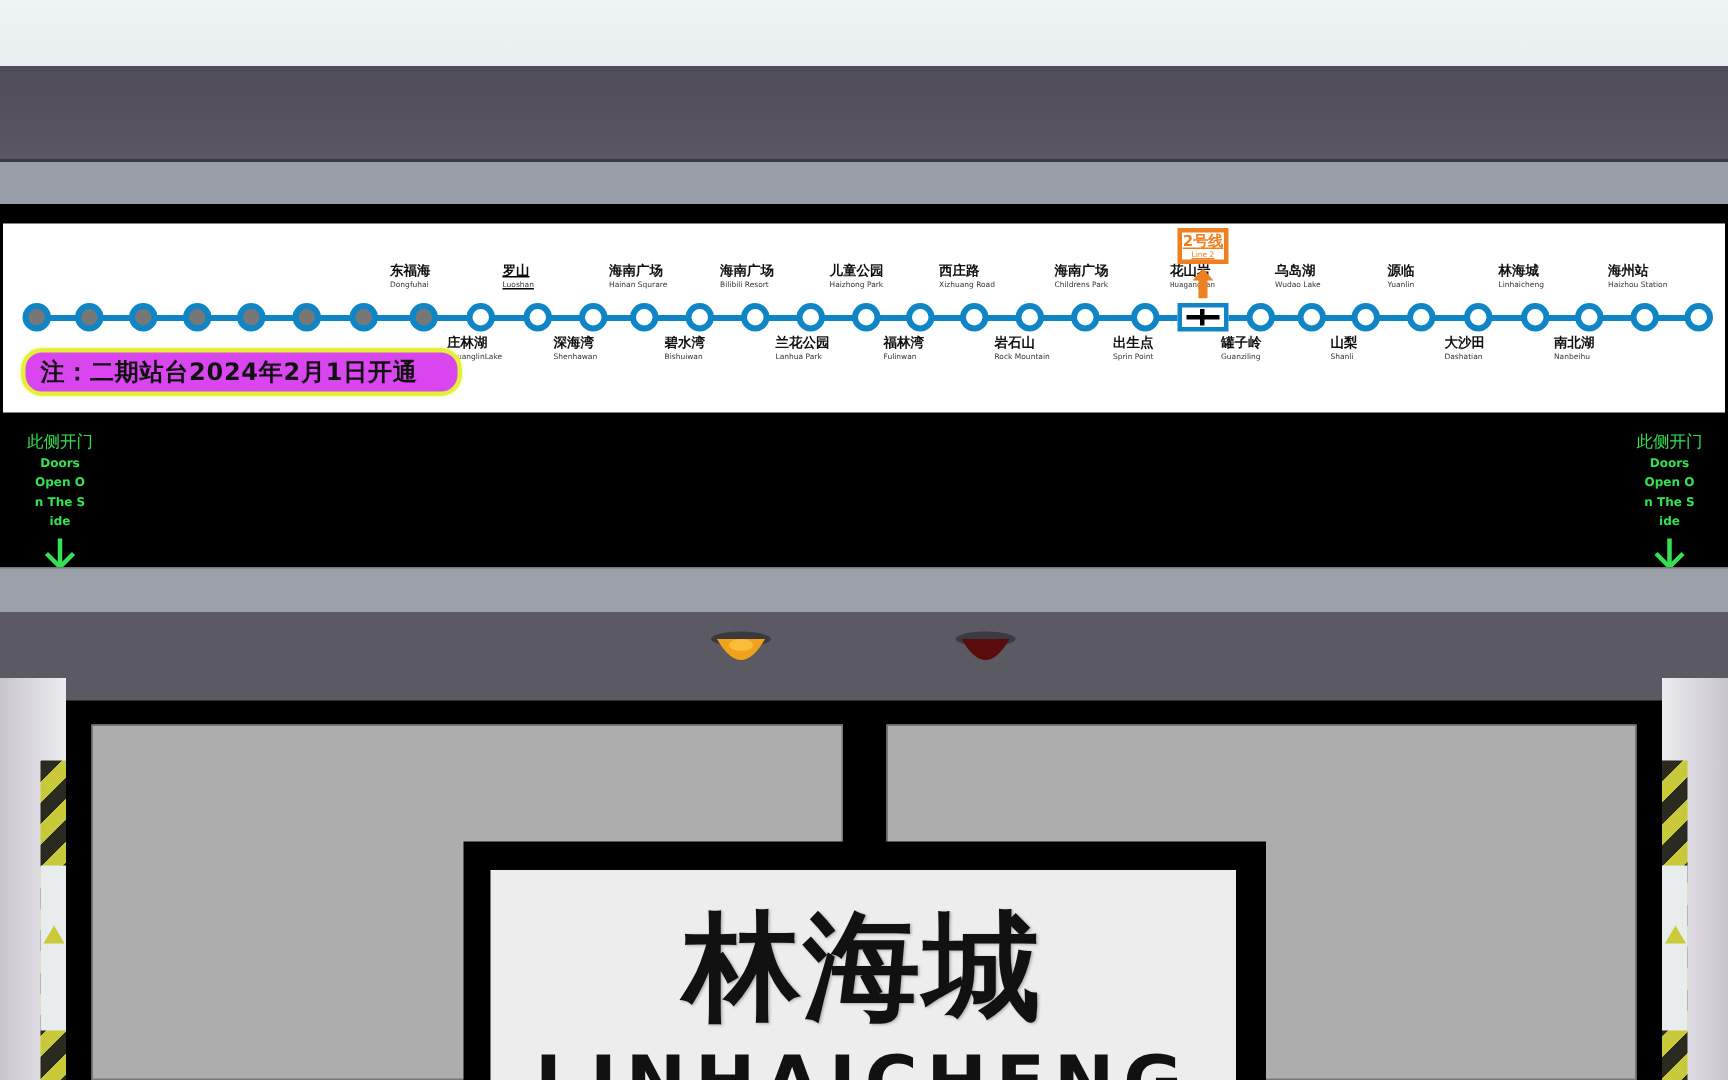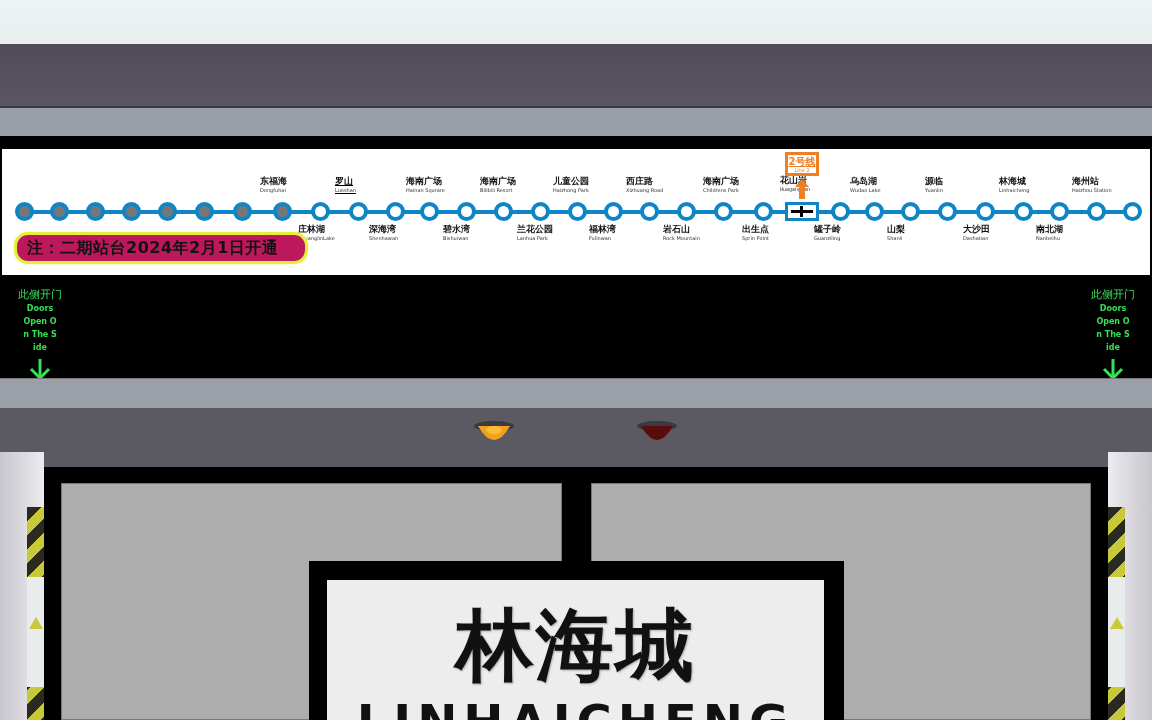--- a/index.html
+++ b/index.html
@@ -19,21 +19,21 @@
   .node { position:absolute; top:53px; width:19px; height:19px; margin-left:-9.5px; border-radius:50%; border:4px solid #0f85c6; background:#fff; }
   .node.passed { background:#777; }
   .node.transfer { width:34px; height:19px; margin-left:-17px; border-radius:0; border:3px solid #0f85c6; background:#fff; }
   .node.transfer::before { content:""; position:absolute; left:3px; right:3px; top:5px; height:3px; background:#000; }
   .node.transfer::after { content:""; position:absolute; left:12px; top:1px; width:3px; height:11px; background:#000; }
   .st-label { position:absolute; width:120px; margin-left:-60px; text-align:left; line-height:1; }
   .st-label .zh { font-size:9px; color:#111; font-weight:bold; display:block; }
   .st-label .en { font-size:5px; color:#333; display:block; margin-top:2px; }
   .st-label.above { top:28px; }
   .st-label.below { top:76px; }
-  #note-box { left:12px; top:83px; width:294px; height:32px; border:3px solid #e4ef3a; border-radius:14px; background:#be185d; box-shadow:0 0 3px #f1f79a; display:flex; align-items:center; padding-left:10px; font-size:16px; font-weight:bold; color:#111; letter-spacing:0.5px; }
+  #note-box { left:12px; top:83px; width:294px; height:32px; border:3px solid #e4ef3a; border-radius:14px; background:#d946ef; box-shadow:0 0 3px #f1f79a; display:flex; align-items:center; padding-left:10px; font-size:16px; font-weight:bold; color:#111; letter-spacing:0.5px; }
   #line2-badge { left:783px; top:3px; width:34px; height:24px; border:3px solid #f07f1f; background:#fff; text-align:center; color:#f07f1f; line-height:1;text-decoration:underline; }
   #line2-badge .zh { font-size:10px; font-weight:bold; display:block; margin-top:2px; }
   #line2-badge .en { font-size:5px; display:block; margin-top:1px; }
   #transfer-arrow { left:793px; top:30px; width:14px; height:20px; }
 
   
   .door-ind { width:90px; text-align:center; color:#34e054; line-height:1; }
   .door-ind .zh { font-size:11px; display:block; }
   .door-ind .en { font-size:8px; font-weight:bold; display:block; width:34px; margin:2px auto 0; line-height:13px; word-break:break-all; }
   .door-ind .arrow { display:block; margin:4px auto 0; }

